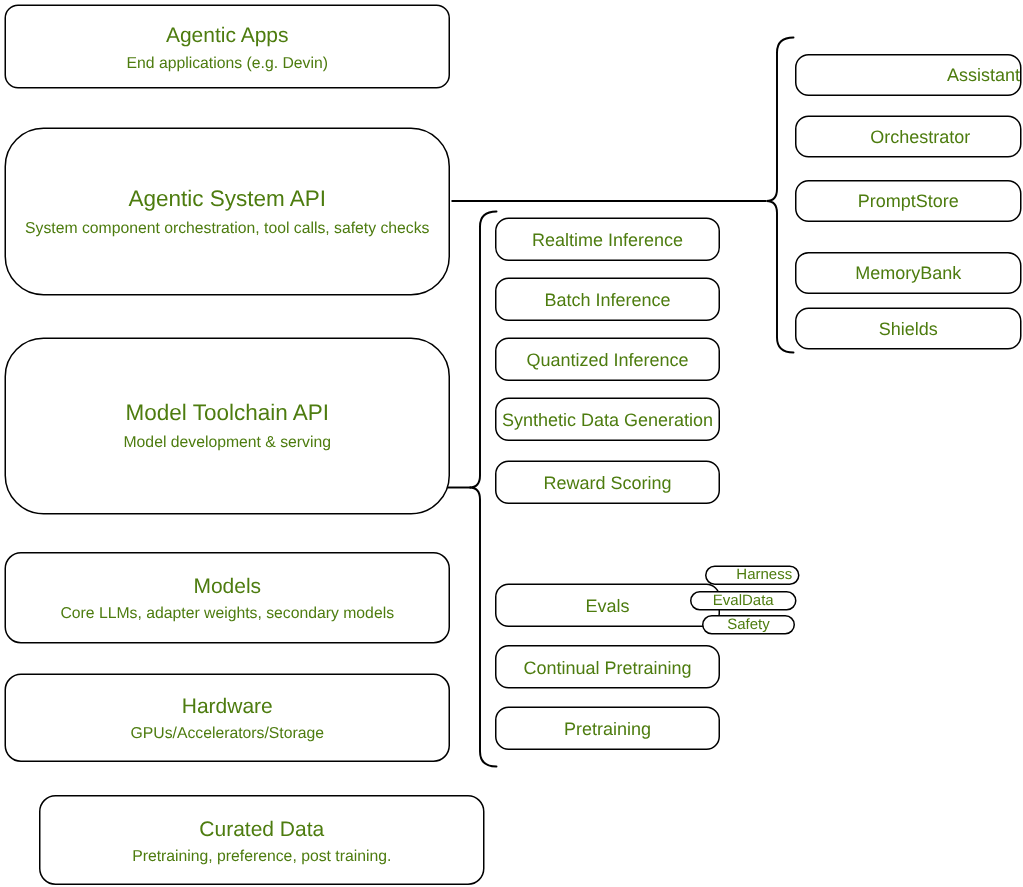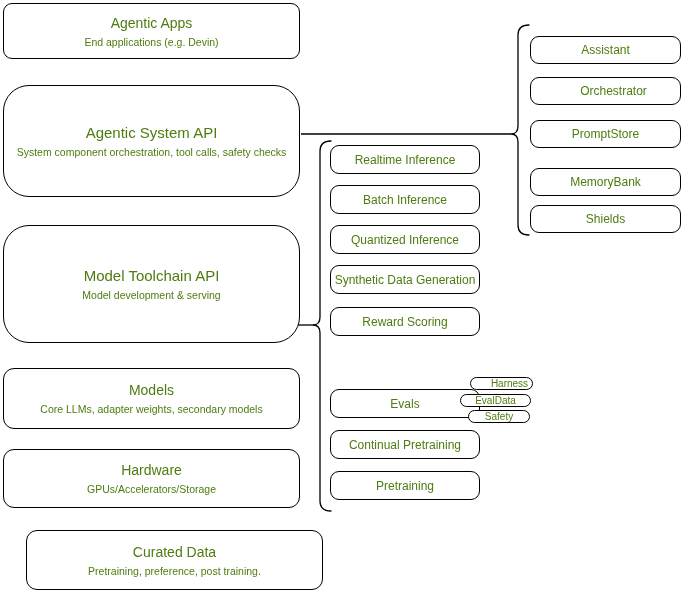--- a/index.html
+++ b/index.html
@@ -145,21 +145,21 @@
   <div class="node pill" style="left:470px;top:377px;width:63px;height:13px;padding-left:16px;">
     <span>Harness</span>
   </div>
   <div class="node pill" style="left:460px;top:394px;width:71px;height:13px;">
     <span>EvalData</span>
   </div>
   <div class="node pill" style="left:468px;top:410px;width:62px;height:13px;">
     <span>Safety</span>
   </div>
 
-  <div class="node right-box" style="top:36px;">
+  <div class="node right-box" style="top:36px;align-items:flex-end;">
     <span>Assistant</span>
   </div>
   <div class="node right-box" style="top:77px;padding-left:16px;">
     <span>Orchestrator</span>
   </div>
   <div class="node right-box" style="top:120px;">
     <span>PromptStore</span>
   </div>
   <div class="node right-box" style="top:168px;">
     <span>MemoryBank</span>

